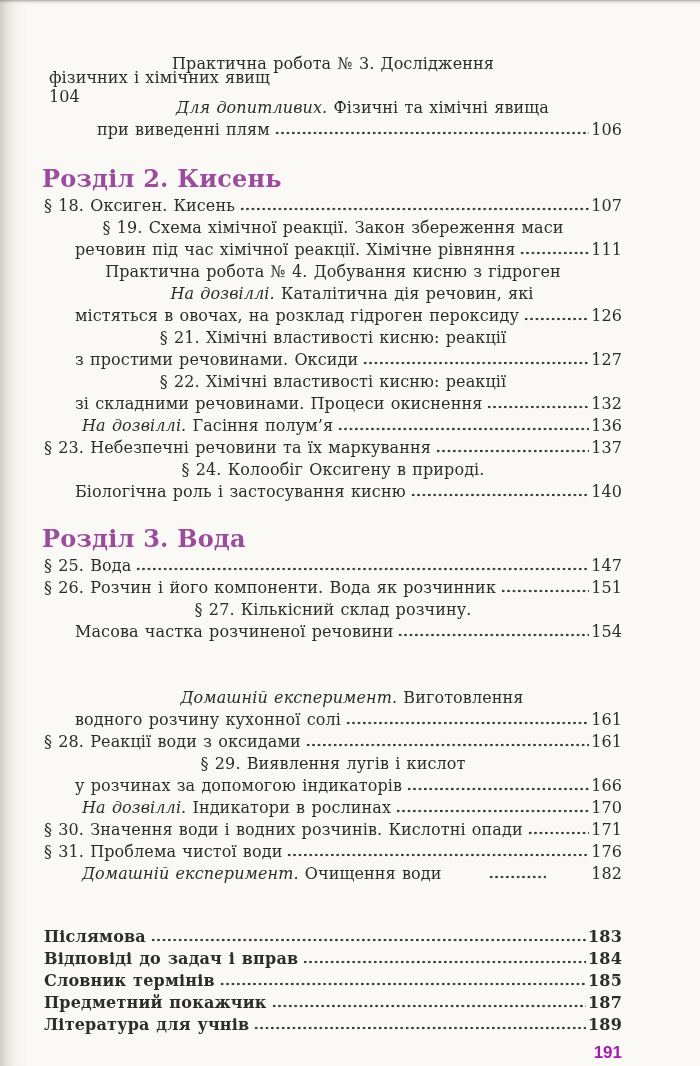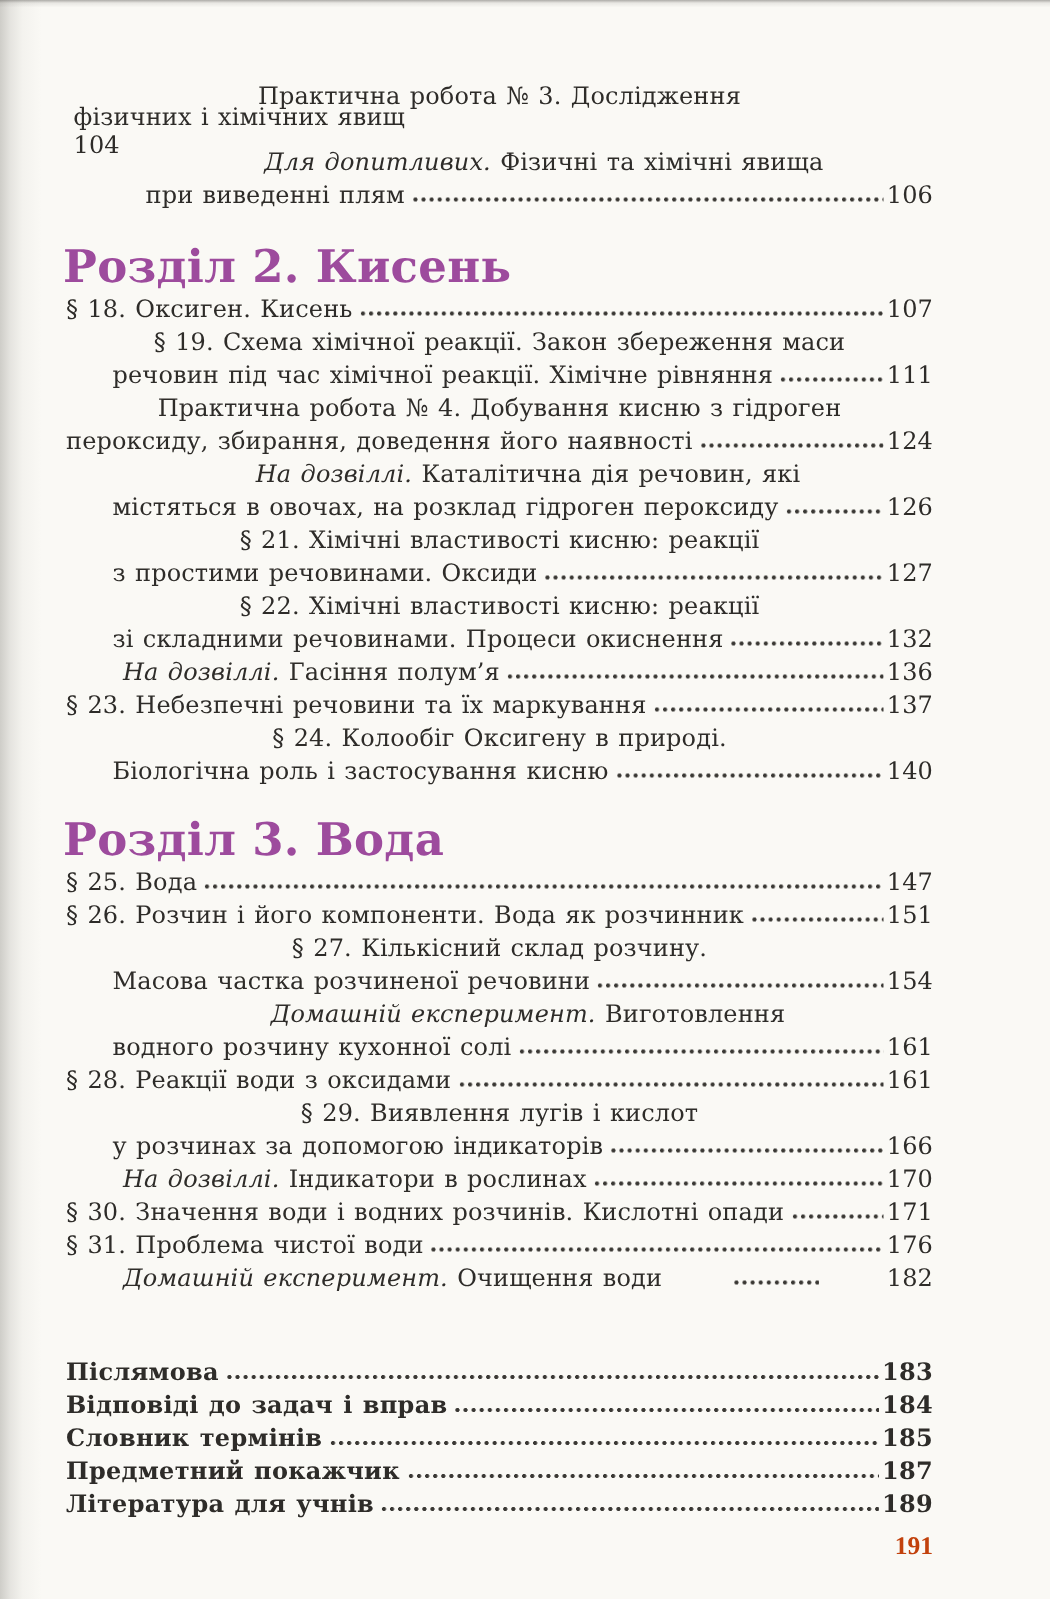--- a/index.html
+++ b/index.html
@@ -48,35 +48,35 @@
     min-width:10px;
     height:4px;
     margin:0 2px 0 5px;
     background-image:radial-gradient(circle at 2px 2px, #3a3834 1.15px, rgba(0,0,0,0) 1.6px);
     background-size:5.4px 4px;
     background-repeat:repeat-x;
   }
   .pg { flex:0 0 auto; }
   .heading {
     margin:22px 0 2px -2px;
-    font-size:30px;
+    font-size:24px;
     line-height:30px;
     font-weight:bold;
     letter-spacing:0.2px;
     font-family:"DejaVu Serif", serif;
   }
   .heading.h3 { margin-top:20px; }
   .gap { height:16px; }
   .pagenum {
     margin-top:6px;
     text-align:right;
-    font-family:Liberation Serif, serif;
+    font-family:Liberation Sans, sans-serif;
     font-weight:bold;
     font-size:17px;
-    color:#c2410c;
+    color:#a21caf;
     padding-right:0px;
   }
 </style>
 </head>
 <body>
 
 <div class="page">
   <div class="top-edge"></div>
   <div class="left-edge"></div>
 
@@ -116,25 +116,20 @@
       <div class="line" style="padding-left: 31px;">
     <span class="txt"><span class="t">речовин під час хімічної реакції. Хімічне рівняння</span></span>
     <span class="leader"></span>
     <span class="pg">111</span>
   </div>
       <div class="line nopage" style="padding-left: 0px;">
     <span class="txt"><span class="t">Практична робота № 4. Добування кисню з гідроген</span></span>
     
     
   </div>
-      <div class="line" style="padding-left: 0px;">
-    <span class="txt"><span class="t">пероксиду, збирання, доведення його наявності</span></span>
-    <span class="leader"></span>
-    <span class="pg">124</span>
-  </div>
       <div class="line nopage" style="padding-left: 38px;">
     <span class="txt"><em class="em">На дозвіллі.</em><span class="t"> Каталітична дія речовин, які</span></span>
     
     
   </div>
       <div class="line" style="padding-left: 31px;">
     <span class="txt"><span class="t">містяться в овочах, на розклад гідроген пероксиду</span></span>
     <span class="leader"></span>
     <span class="pg">126</span>
   </div>
@@ -192,21 +187,21 @@
       <div class="line nopage" style="padding-left: 0px;">
     <span class="txt"><span class="t">§ 27. Кількісний склад розчину.</span></span>
     
     
   </div>
       <div class="line" style="padding-left: 31px;">
     <span class="txt"><span class="t">Масова частка розчиненої речовини</span></span>
     <span class="leader"></span>
     <span class="pg">154</span>
   </div>
-      <div class="line nopage" style="padding-left: 38px;">
+      <div class="line nopage" style="padding-left: 38px; margin-top: 44px;">
     <span class="txt"><em class="em">Домашній експеримент.</em><span class="t"> Виготовлення</span></span>
     
     
   </div>
       <div class="line" style="padding-left: 31px;">
     <span class="txt"><span class="t">водного розчину кухонної солі</span></span>
     <span class="leader"></span>
     <span class="pg">161</span>
   </div>
       <div class="line" style="padding-left: 0px;">

